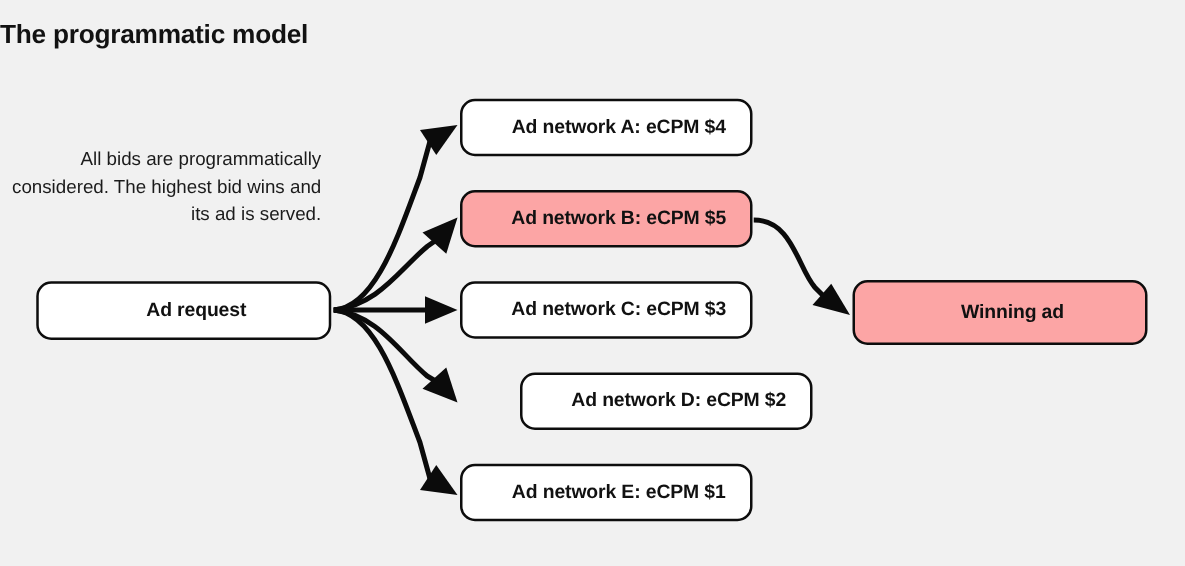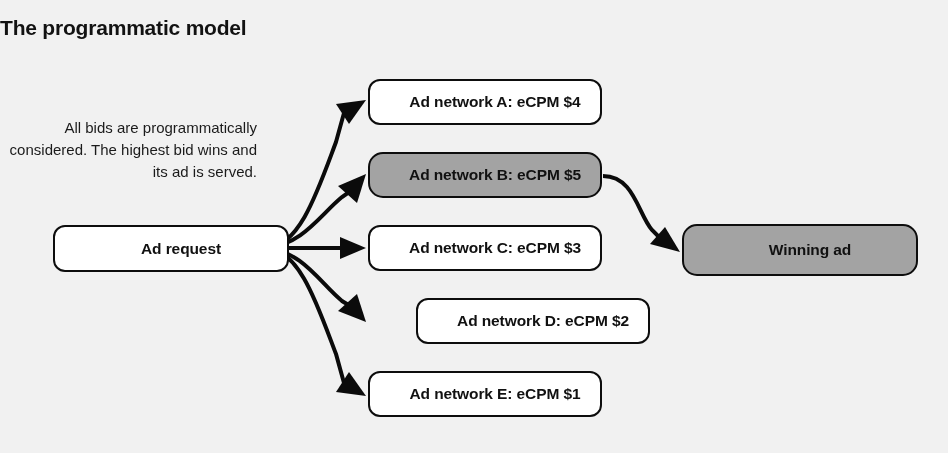--- a/index.html
+++ b/index.html
@@ -57,29 +57,27 @@
     align-items: center;
     justify-content: center;
     font-size: 15.5px;
     font-weight: bold;
     color: #111111;
     letter-spacing: -0.1px;
     white-space: nowrap;
     padding-left: 20px;
   }
   .node.green {
-    background: #a3a3a3;
-    border-radius: 15px;
+    background: #fca5a5;
   }
   #node-request {
     left: 29px;
     top: 225px;
     width: 236px;
     height: 47px;
-    margin-left: 24px;
   }
   .node-network {
     left: 368px;
     width: 234px;
     height: 46px;
   }
   #node-net-0 { top: 79px; }
   #node-net-1 { top: 152px; }
   #node-net-2 { top: 225px; }
   #node-net-3 { top: 298px; margin-left: 48px; }

